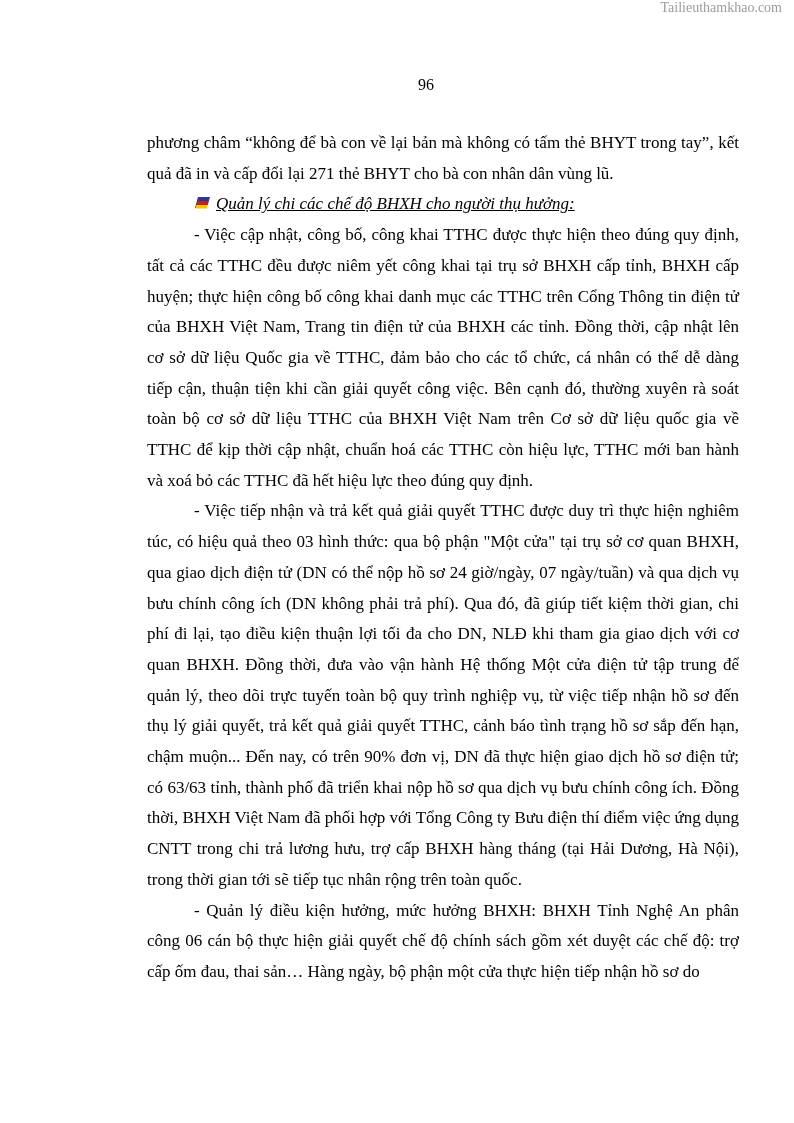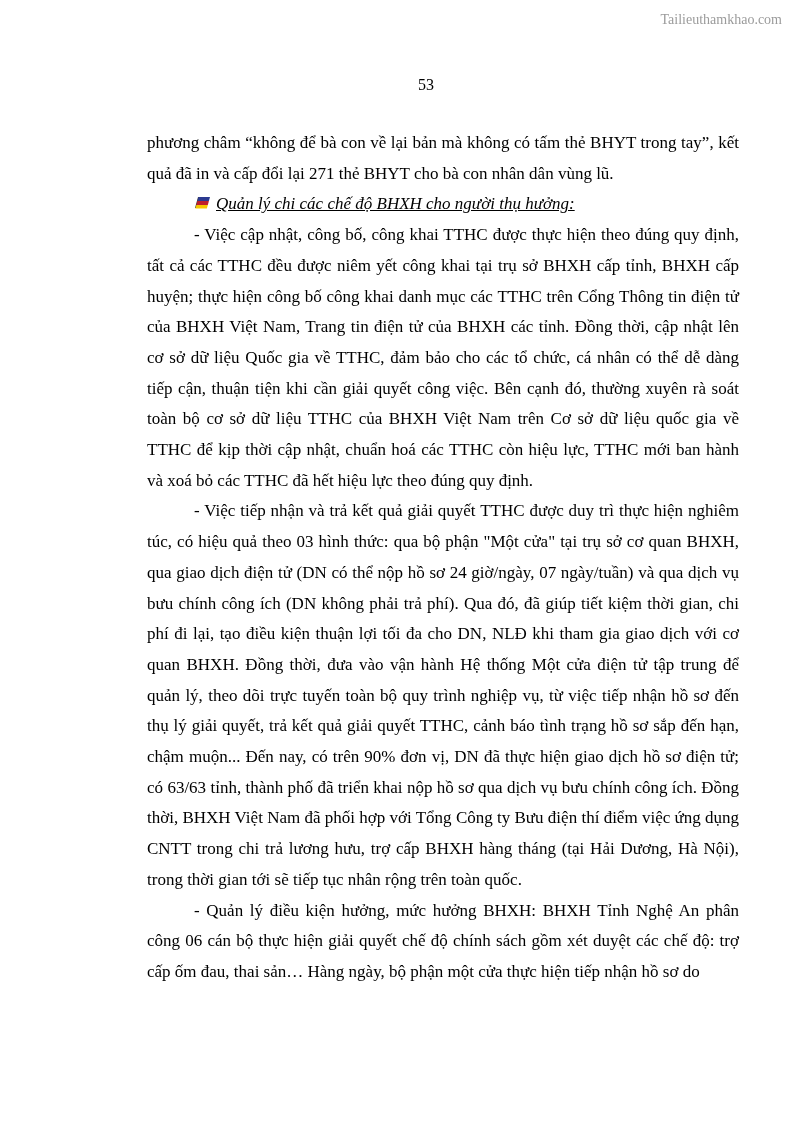--- a/index.html
+++ b/index.html
@@ -11,21 +11,21 @@
     position: relative;
     width: 794px;
     height: 1123px;
     background: #ffffff;
     font-family: "Liberation Serif", serif;
     color: #000000;
     overflow: hidden;
   }
   .watermark {
     position: absolute;
-    top: 12px;
+    top: 0;
     right: 12px;
     font-family: "Liberation Serif", serif;
     font-size: 14px;
     color: #9b9b9b;
   }
   .page-number {
     position: absolute;
     top: 76px;
     left: 130px;
     width: 592px;
@@ -64,21 +64,21 @@
     text-decoration: underline;
   }
 </style>
 </head>
 <body>
 
 <div class="page">
 
   <div class="watermark">Tailieuthamkhao.com</div>
 
-  <div class="page-number">53</div>
+  <div class="page-number">96</div>
 
   <div class="content">
 
     <p>phương châm “không để bà con về lại bản mà không có tấm thẻ BHYT trong tay”, kết quả đã in và cấp đổi lại 271 thẻ BHYT cho bà con nhân dân vùng lũ.</p>
 
     <p class="heading-line">
       <span class="flag-icon">
         <svg width="17" height="13" viewBox="0 0 17 13" xmlns="http://www.w3.org/2000/svg">
           <polygon points="1,11 4,0 5.4,0 2.4,11" fill="#3a3a3a"></polygon>
           <polygon points="4.5,0 16,0 14.9,4 3.4,4" fill="#2b3990"></polygon>

